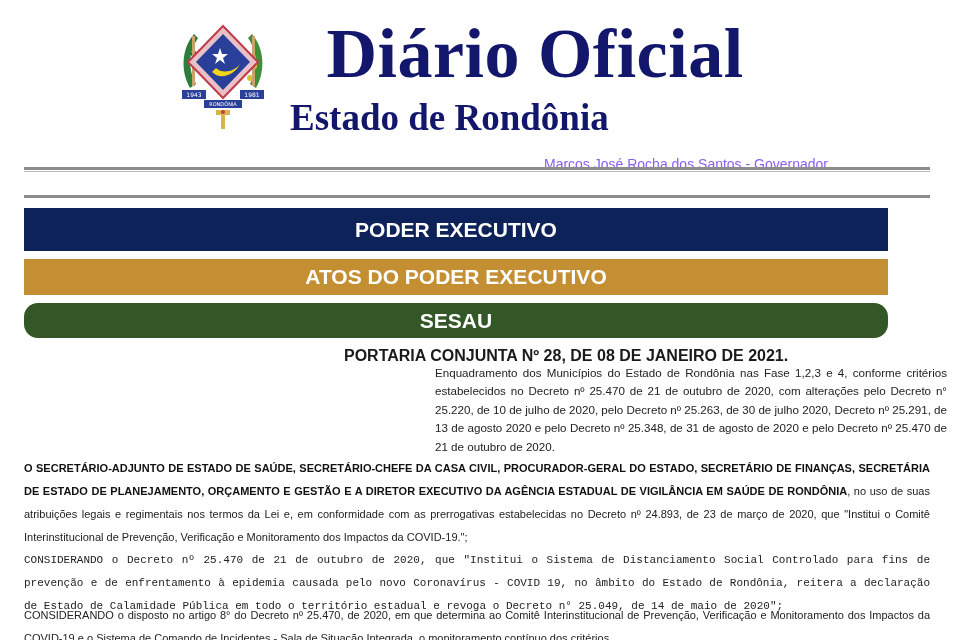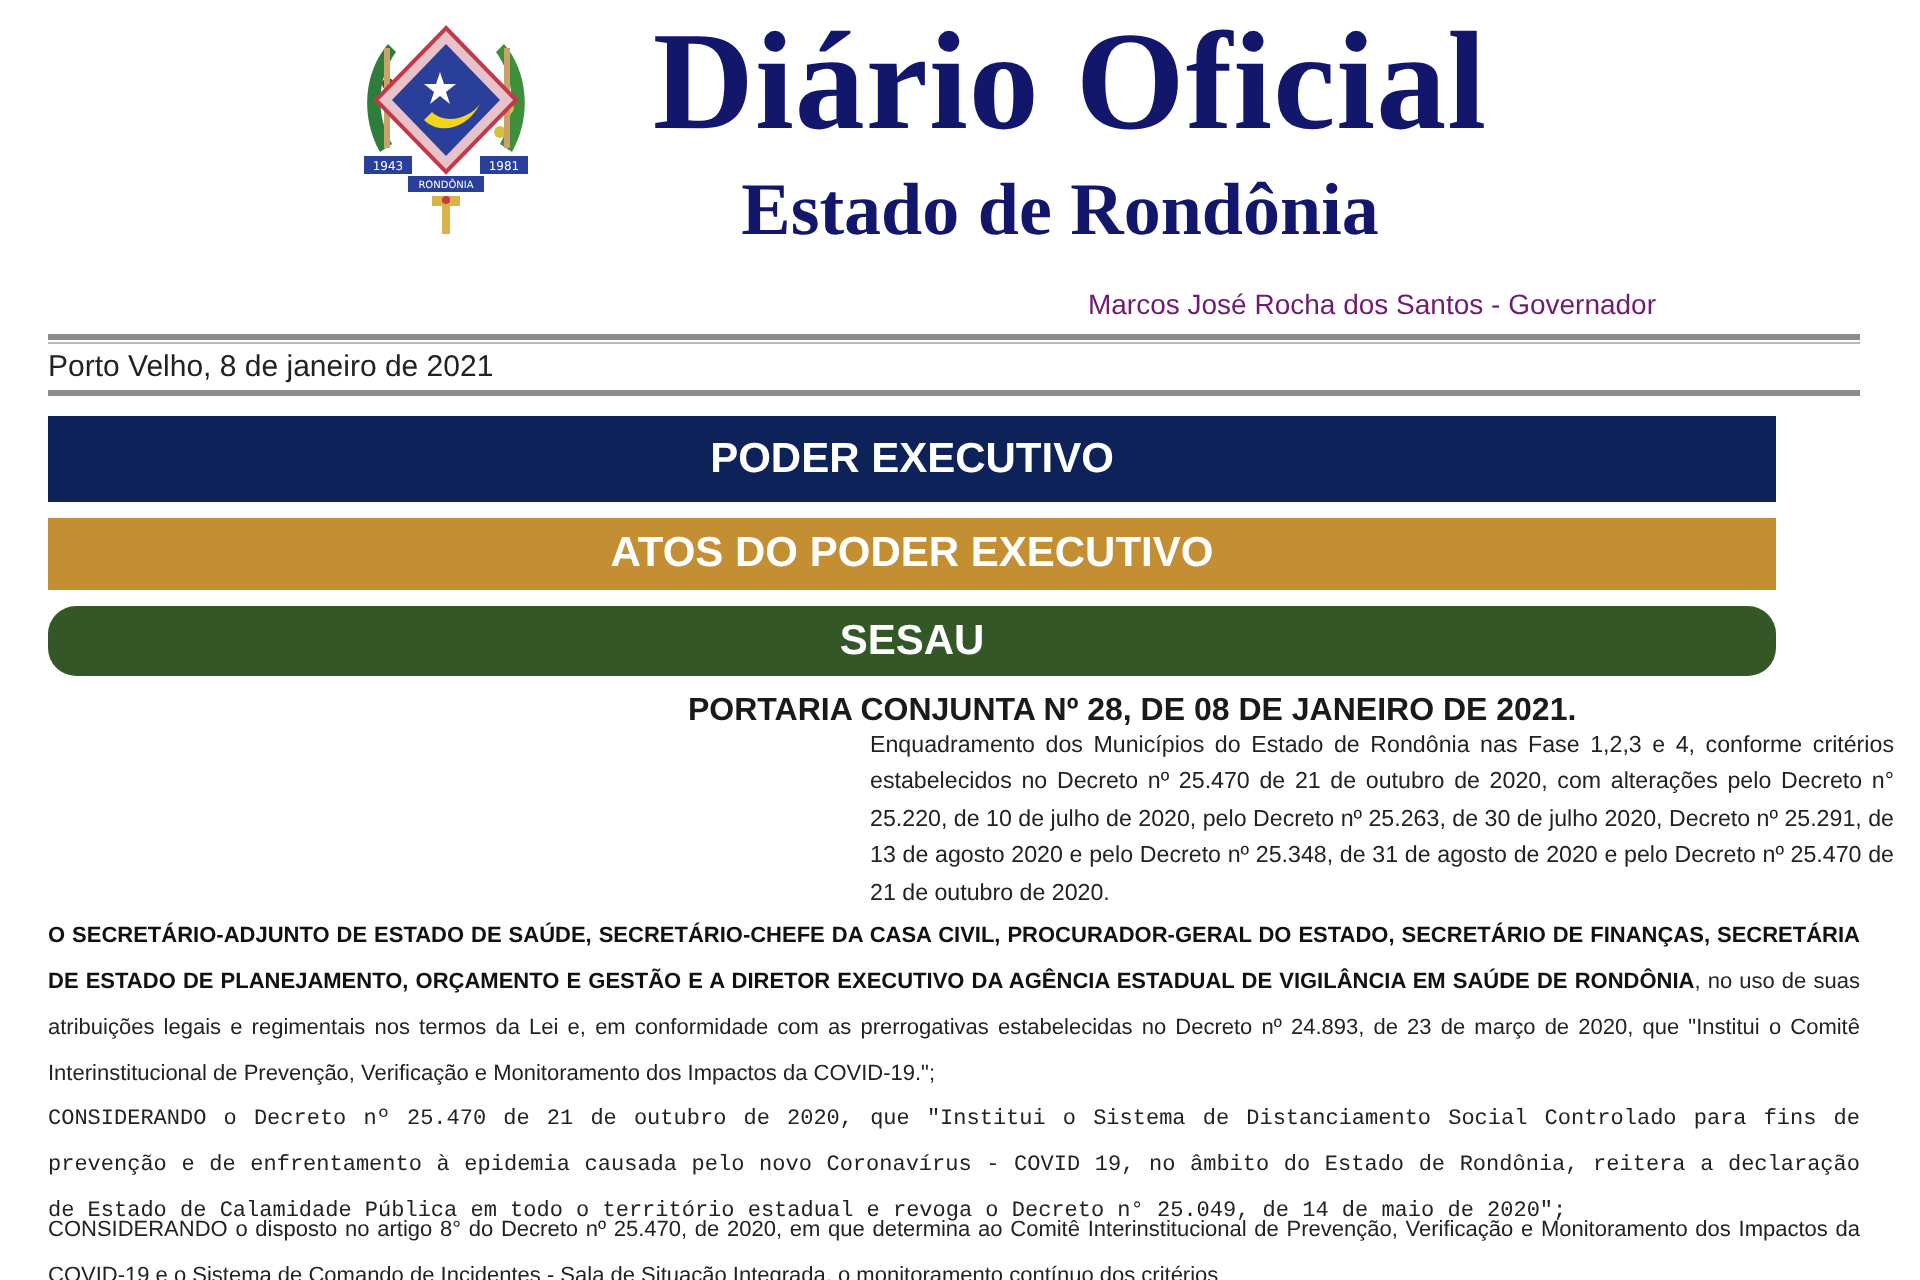--- a/index.html
+++ b/index.html
@@ -1,21 +1,21 @@
 <!DOCTYPE html>
 <html><head>
 <meta charset="utf-8">
 <style>
   html, body { margin:0; padding:0; background:#ffffff; }
   body { width:960px; height:640px; overflow:hidden; position:relative; font-family:"Liberation Sans", sans-serif; color:#1a1a1a; }
-  .masthead { position:absolute; left:0; top:0; width:856px; height:140px; }
+  .masthead { position:absolute; left:0; top:12px; width:856px; height:140px; }
   .crest { position:absolute; left:176px; top:6px; width:94px; height:112px; }
   .title { position:absolute; left:290px; top:4px; width:490px; text-align:center; font-family:"Liberation Serif", serif; font-weight:bold; color:#13176b; font-size:70px; line-height:76px; letter-spacing:0.5px; }
-  .subtitle { position:absolute; left:290px; top:84px; width:480px; text-align:center; font-family:"Liberation Serif", serif; font-weight:bold; color:#13176b; font-size:37px; line-height:44px; }
-  .governor { position:absolute; right:28px; top:144px; font-size:14px; color:#701a75; }
+  .subtitle { position:absolute; left:290px; top:84px; width:480px; text-align:left; font-family:"Liberation Serif", serif; font-weight:bold; color:#13176b; font-size:37px; line-height:44px; }
+  .governor { position:absolute; right:28px; top:144px; font-size:14px; color:#8b5cf6; }
   .rule { position:absolute; left:24px; width:906px; height:3px; background:#8c8c8c; }
   .rule.top { top:167px; }
   .rule.bottom { top:195px; }
   .rule.top2 { top:171px; height:1px; background:#bbbbbb; }
   .dateline { position:absolute; left:24px; top:175px; width:906px; font-size:15px; color:#222; }
   .dateline .right { position:absolute; right:0; top:0; }
   .banner { position:absolute; left:24px; width:864px; color:#ffffff; font-weight:bold; text-align:center; font-size:21px; }
   .banner.b1 { top:208px; height:43px; line-height:43px; background:#0d2259; }
   .banner.b2 { top:259px; height:36px; line-height:36px; background:#c48e33; }
   .banner.b3 { top:303px; height:35px; line-height:35px; background:#345727;border-radius:14px; }
@@ -60,21 +60,20 @@
   </svg>
 
   <div class="title">Diário Oficial</div>
   <div class="subtitle">Estado de Rondônia</div>
   <div class="governor">Marcos José Rocha dos Santos - Governador</div>
 </div>
 
 <div class="rule top"></div>
 <div class="rule top2"></div>
 <div class="dateline">
-  <span>Porto Velho, 8 de janeiro de 2021</span>
 </div>
 <div class="rule bottom"></div>
 
 <div class="banner b1">PODER EXECUTIVO</div>
 <div class="banner b2">ATOS DO PODER EXECUTIVO</div>
 <div class="banner b3">SESAU</div>
 
 <div class="doc-title">PORTARIA CONJUNTA Nº 28, DE 08 DE JANEIRO DE 2021.</div>
 <div class="ementa">Enquadramento dos Municípios do Estado de Rondônia nas Fase 1,2,3 e 4, conforme critérios estabelecidos no Decreto nº 25.470 de 21 de outubro de 2020, com alterações pelo Decreto n° 25.220, de 10 de julho de 2020, pelo Decreto nº 25.263, de 30 de julho 2020, Decreto nº 25.291, de 13 de agosto 2020 e pelo Decreto nº 25.348, de 31 de agosto de 2020 e pelo Decreto nº 25.470 de 21 de outubro de 2020.</div>
 

